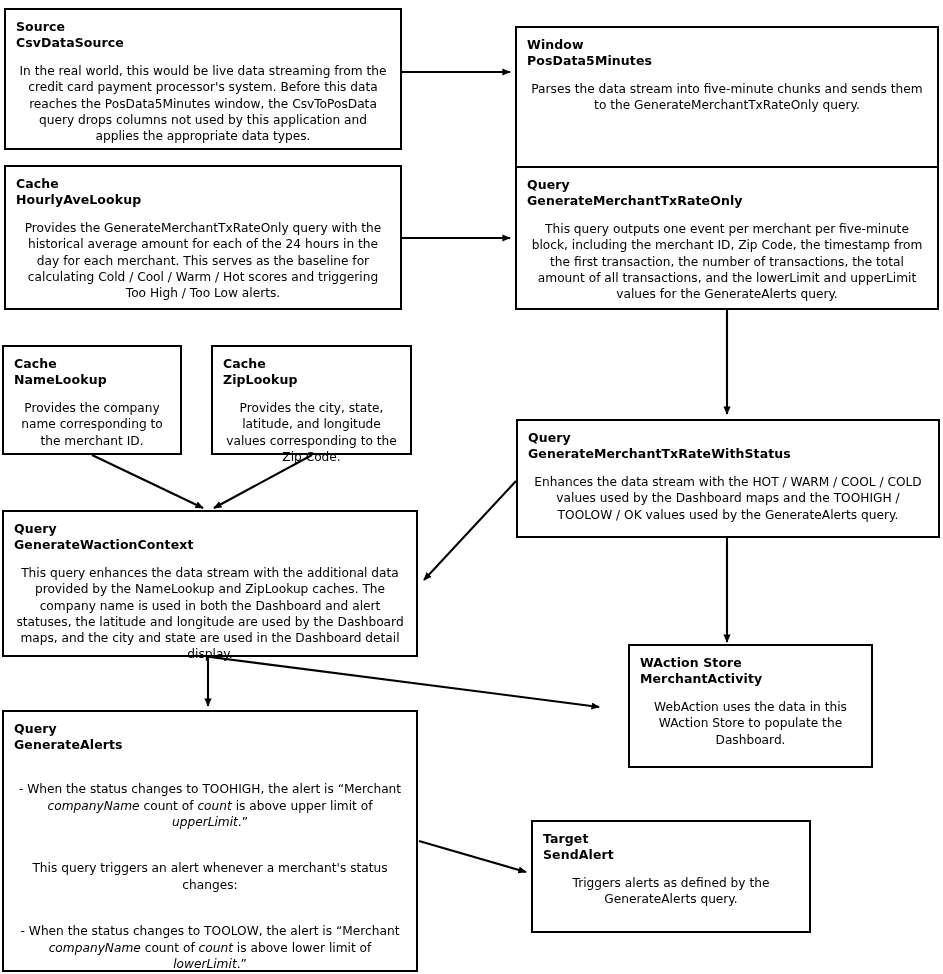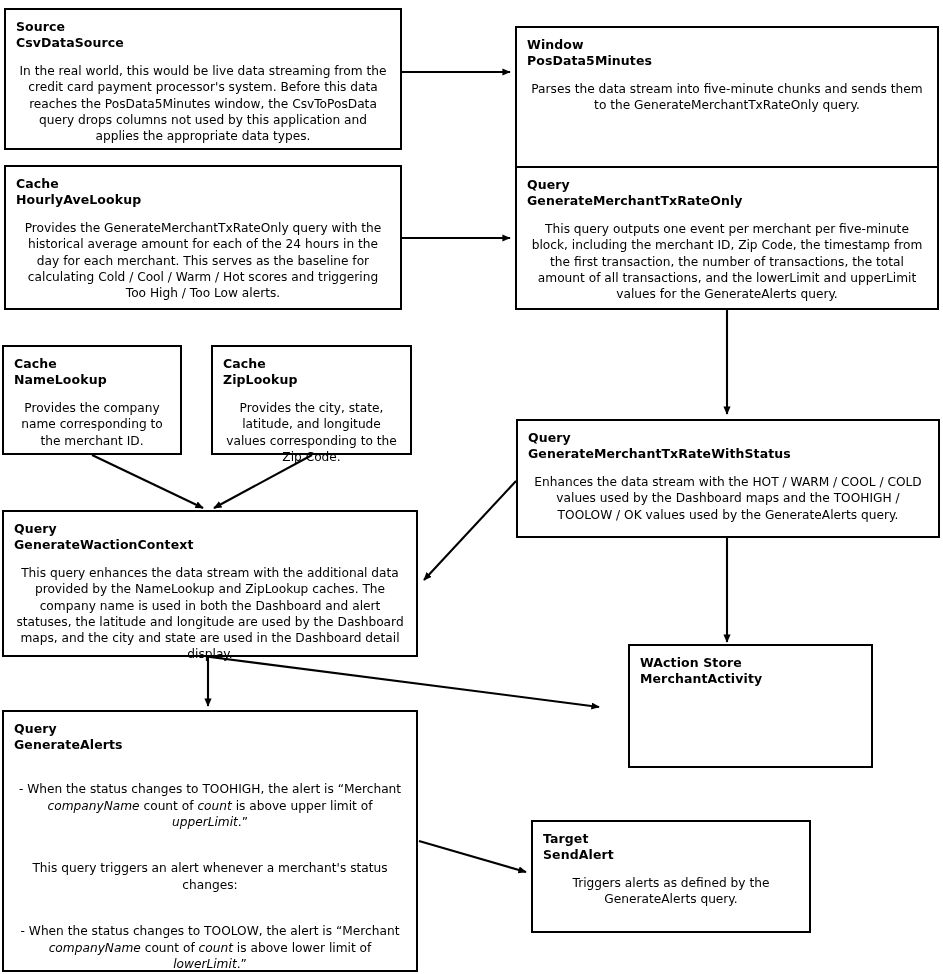--- a/index.html
+++ b/index.html
@@ -119,20 +119,21 @@
     <div class="body">Enhances the data stream with the HOT / WARM / COOL / COLD values used by the Dashboard maps and the TOOHIGH / TOOLOW / OK values used by the GenerateAlerts query.</div>
   </div>
 
   <div class="node" style="left:2px; top:510px; width:416px; height:147px;">
     <div class="hdr"><span>Query</span><br><span>GenerateWactionContext</span></div>
     <div class="body">This query enhances the data stream with the additional data provided by the NameLookup and ZipLookup caches.  The company name is used in both the Dashboard and alert statuses, the latitude and longitude are used by the Dashboard maps, and the city and state are used in the Dashboard detail display.</div>
   </div>
 
   <div class="node" style="left:604px; top:644px; width:245px; height:124px;margin-left:24px;">
     <div class="hdr"><span>WAction Store</span><br><span>MerchantActivity</span></div>
+    <div class="body">WebAction uses the data in this WAction Store to populate the Dashboard.</div>
   </div>
 
   <div class="node" style="left:2px; top:710px; width:416px; height:262px;">
     <div class="hdr"><span>Query</span><br><span>GenerateAlerts</span></div>
     <div class="body">
       <div class="p">- When the status changes to TOOHIGH, the alert is “Merchant <i class="v">companyName</i> count of <i class="v">count</i> is above upper limit of <i class="v">upperLimit</i>.”</div>
       <div class="p">This query triggers an alert whenever a merchant's status changes:</div>
       <div class="p">- When the status changes to TOOLOW, the alert is “Merchant <i class="v">companyName</i> count of <i class="v">count</i> is above lower limit of <i class="v">lowerLimit</i>.”</div>
       
     </div>

